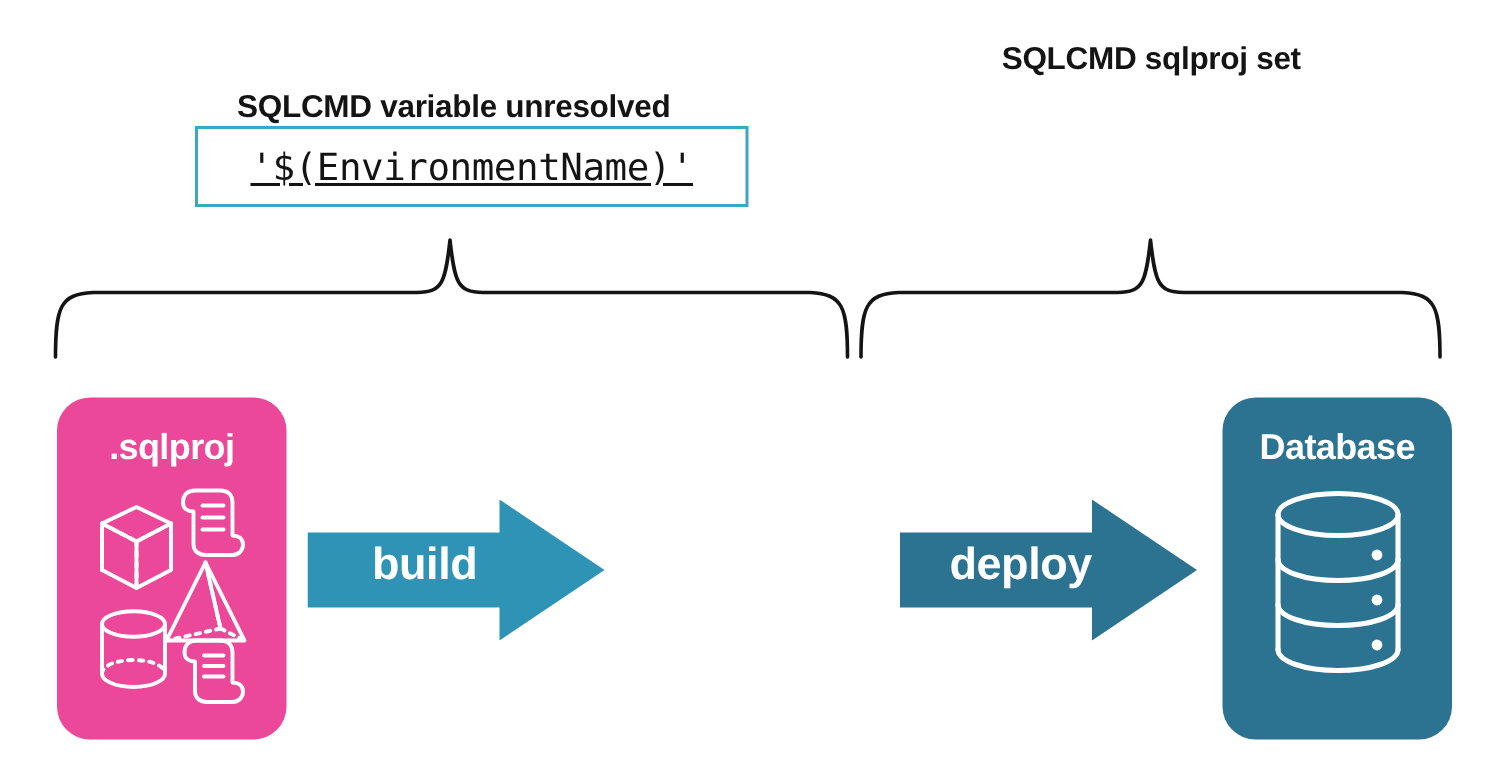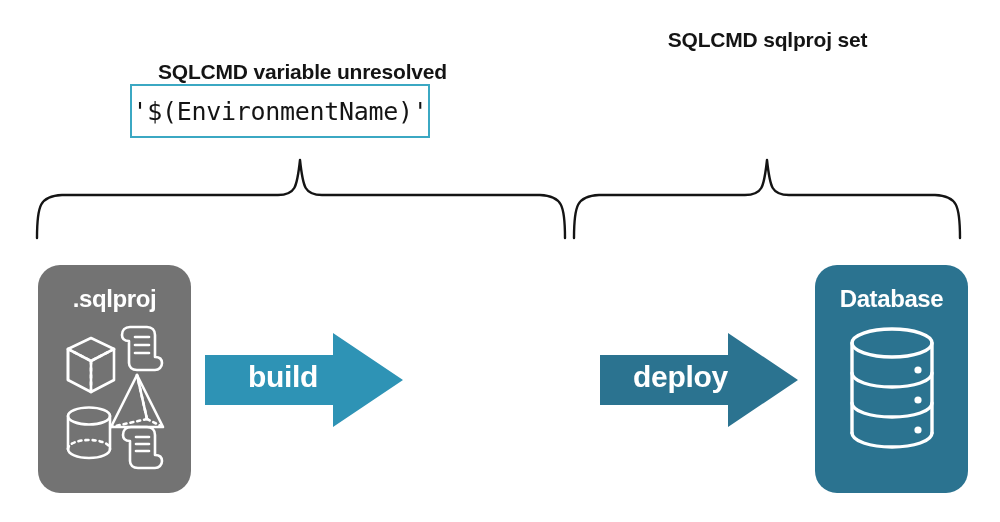--- a/index.html
+++ b/index.html
@@ -46,21 +46,21 @@
     display: flex;
     align-items: center;
     justify-content: center;
     font-family: "DejaVu Sans Mono", "Liberation Mono", monospace;
     font-size: 25px;
     color: #141414;
     white-space: nowrap;
     letter-spacing: -0.3px;
   }
   #code-box-left {
-    left: 130px; top: 84px; width: 300px; height: 54px;
+    left: 130px; top: 84px; width: 369px; height: 54px; text-decoration: underline;
   }
   #code-box-right {
     left: 668px; top: 84px; width: 199px; height: 54px;
   }
 
   
   #brace-layer {
     position: absolute;
     left: 0; top: 0;
     width: 1000px; height: 522px;
@@ -69,21 +69,21 @@
 
   
   .artifact {
     position: absolute;
     border-radius: 22px;
     box-sizing: border-box;
     top: 265px;
     width: 153px;
     height: 228px;
   }
-  #artifact-sqlproj  { left: 38px;  background: #737373; }
+  #artifact-sqlproj  { left: 38px;  background: #ec4899; }
   #artifact-dacpac   { left: 425px; background: #2E93B5; }
   #artifact-database { left: 815px; background: #2B7390; }
 
   .artifact-label {
     position: absolute;
     top: 20px;
     left: 0;
     width: 100%;
     text-align: center;
     color: #ffffff;

